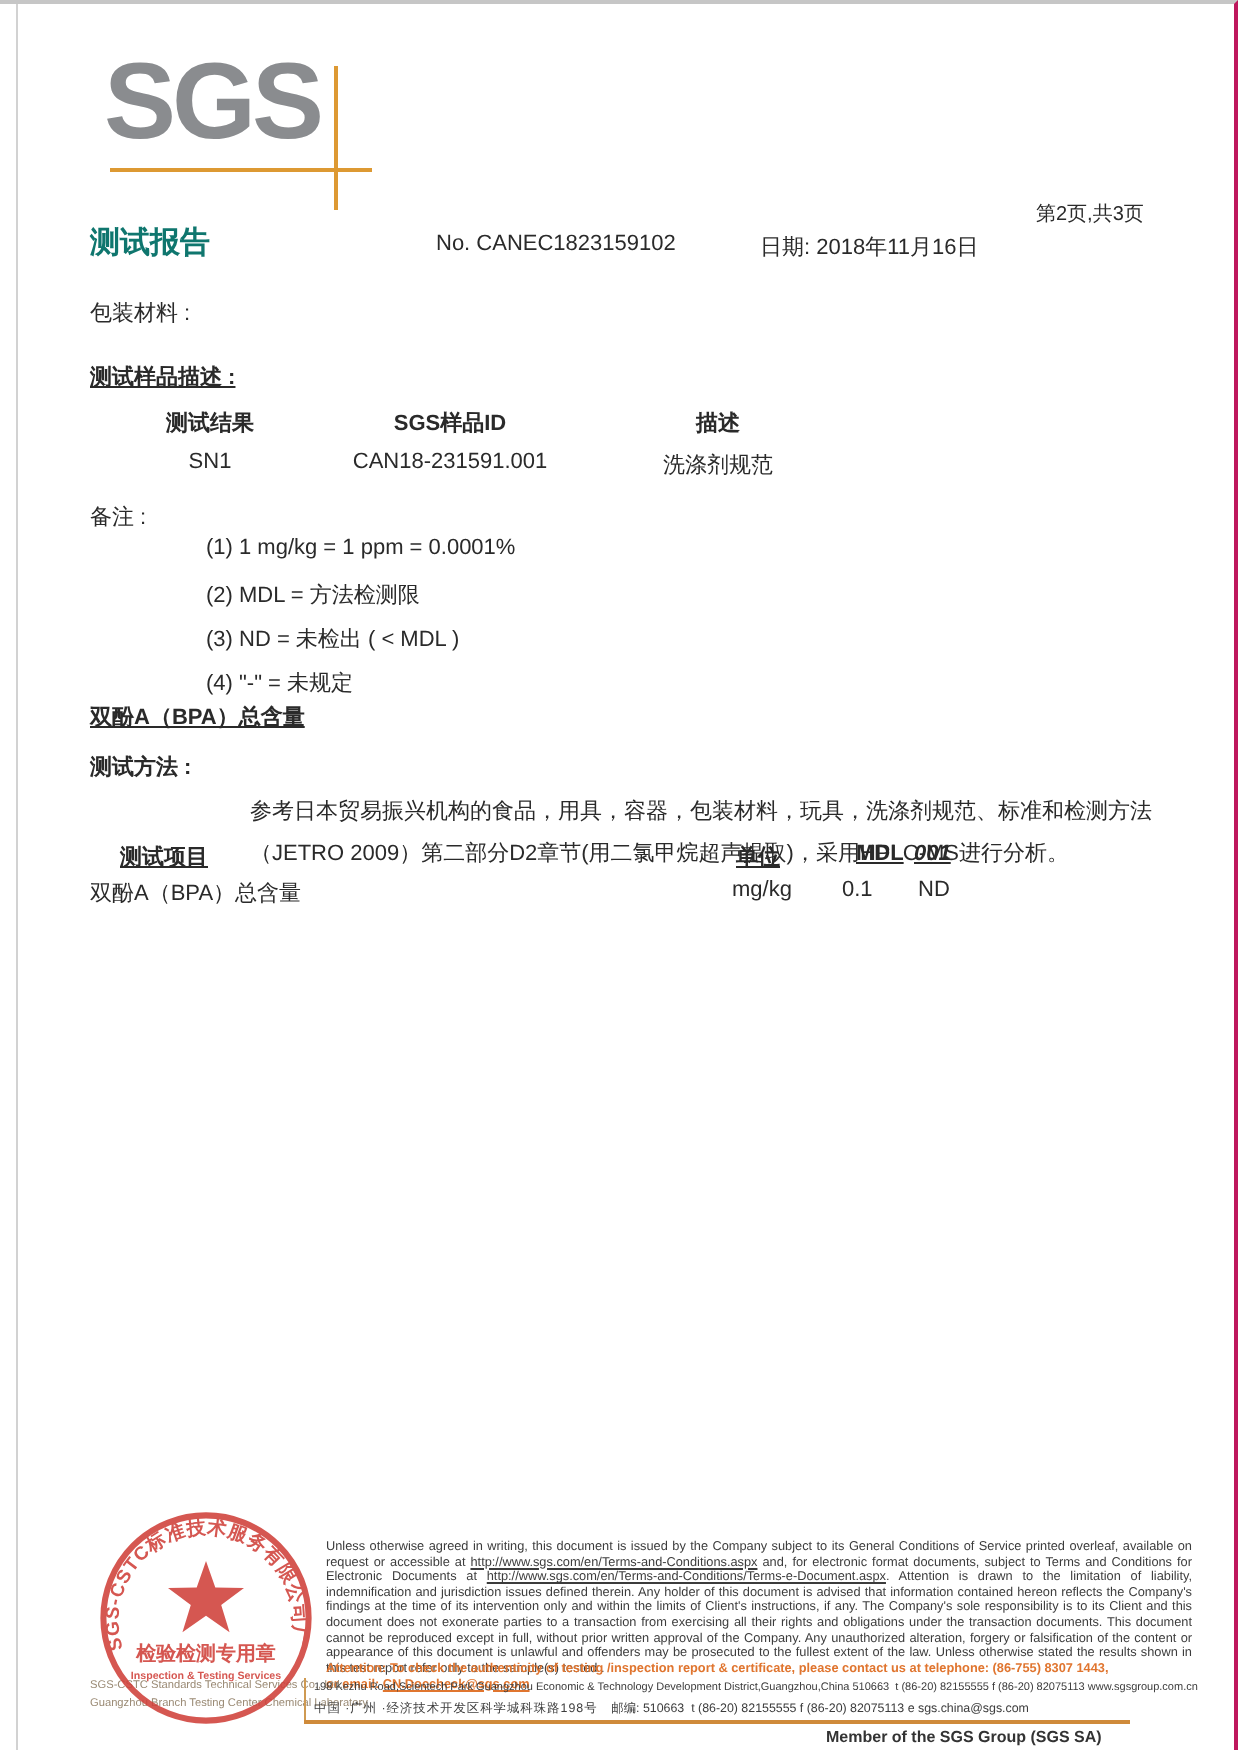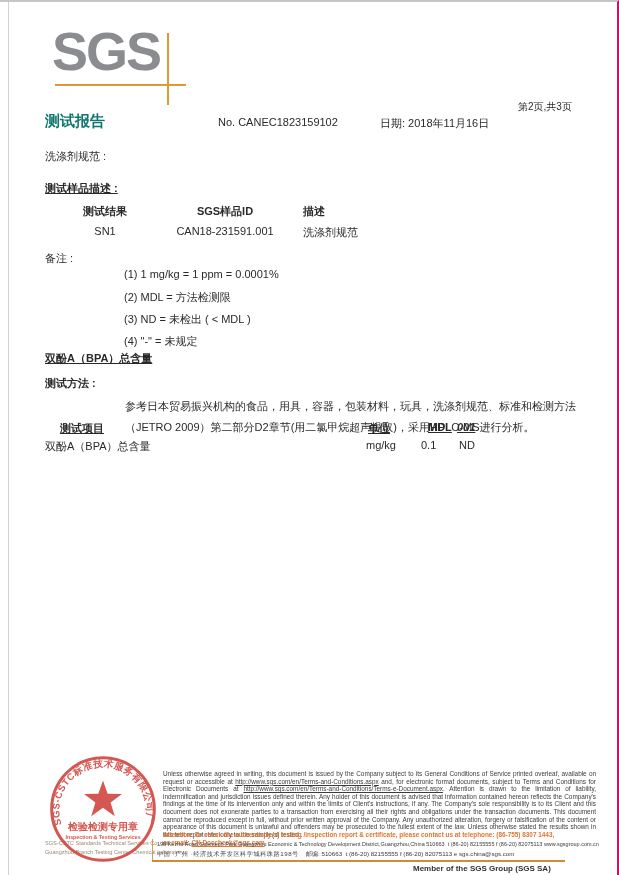--- a/index.html
+++ b/index.html
@@ -29,25 +29,25 @@
   .bold { font-weight:bold; }
 
   .results-label { position:absolute; left:45px; top:147px; }
   .sample-desc-heading { position:absolute; left:45px; top:179px; font-weight:bold; text-decoration:underline; }
 
   
   .sample-table { position:absolute; left:55px; top:202px; width:360px; }
   .sample-row { display:flex; }
   .sc1 { width:100px; text-align:center; }
   .sc2 { width:140px; text-align:center; }
-  .sc3 { width:120px; text-align:left; padding-left:8px; }
+  .sc3 { width:120px; text-align:center; padding-left:8px; }
   .sample-row + .sample-row { margin-top:6px; }
 
   .notes-label { position:absolute; left:45px; top:249px; }
-  .note-line { position:absolute; left:103px; font-size:11px;margin-left:21px; }
+  .note-line { position:absolute; left:103px; font-size:11px; }
 
   .bpa-heading { position:absolute; left:45px; top:349px; font-size:11px; font-weight:bold; text-decoration:underline; }
   .method-label { position:absolute; left:45px; top:374px;font-weight:bold; }
   .method-text { position:absolute; left:125px; top:394px; width:460px; font-size:11px; line-height:21px; }
 
   
   .rt-header-item { position:absolute; top:419px; font-size:11px; font-weight:bold; text-decoration:underline; }
   .rt-row-item { position:absolute; top:437px; font-size:11px; }
 
   
@@ -83,21 +83,21 @@
 
   <div class="logo-sgs">SGS</div>
   <div class="logo-hline"></div>
   <div class="logo-vline"></div>
 
   <div class="doc-title">测试报告</div>
   <div class="report-no">No. CANEC1823159102</div>
   <div class="report-date">日期: 2018年11月16日</div>
   <div class="page-info">第2页,共3页</div>
 
-  <div class="results-label t11">洗涤剂规范 :</div>
+  <div class="results-label t11">包装材料 :</div>
   <div class="sample-desc-heading t11">测试样品描述 :</div>
 
   <div class="sample-table">
     <div class="sample-row t11 bold">
       <span class="sc1">测试结果</span>
       <span class="sc2">SGS样品ID</span>
       <span class="sc3">描述</span>
     </div>
     <div class="sample-row t11">
       <span class="sc1">SN1</span>

